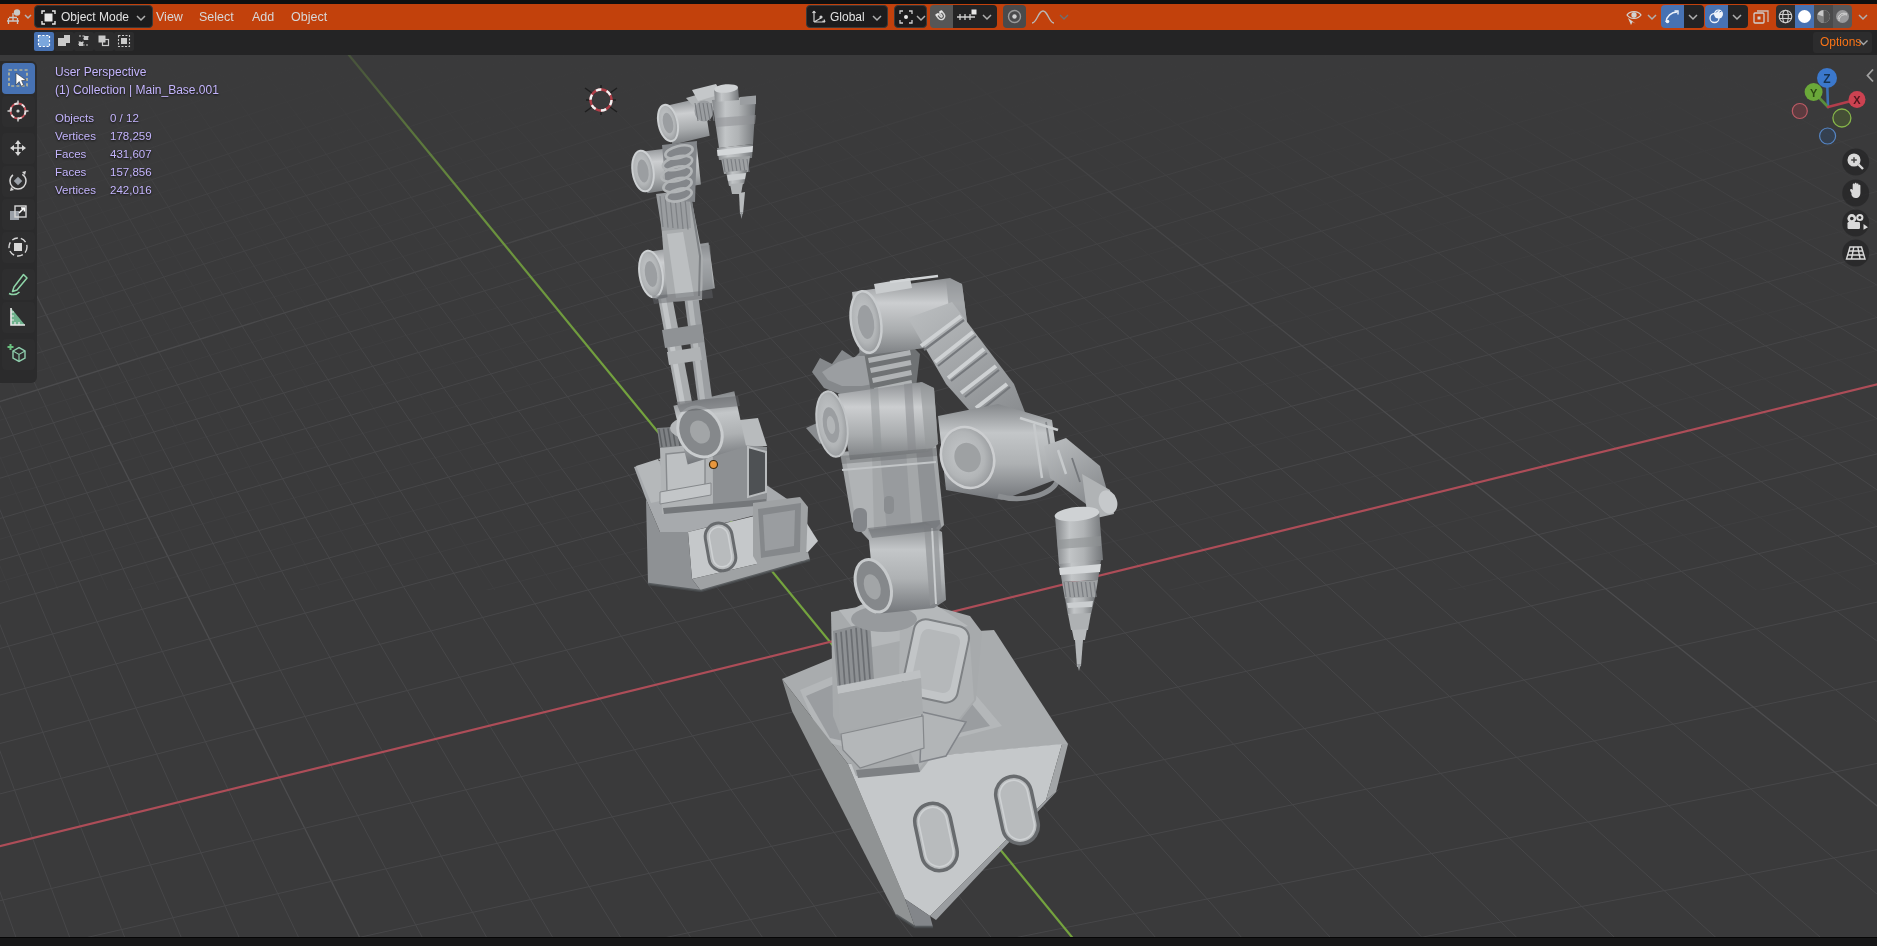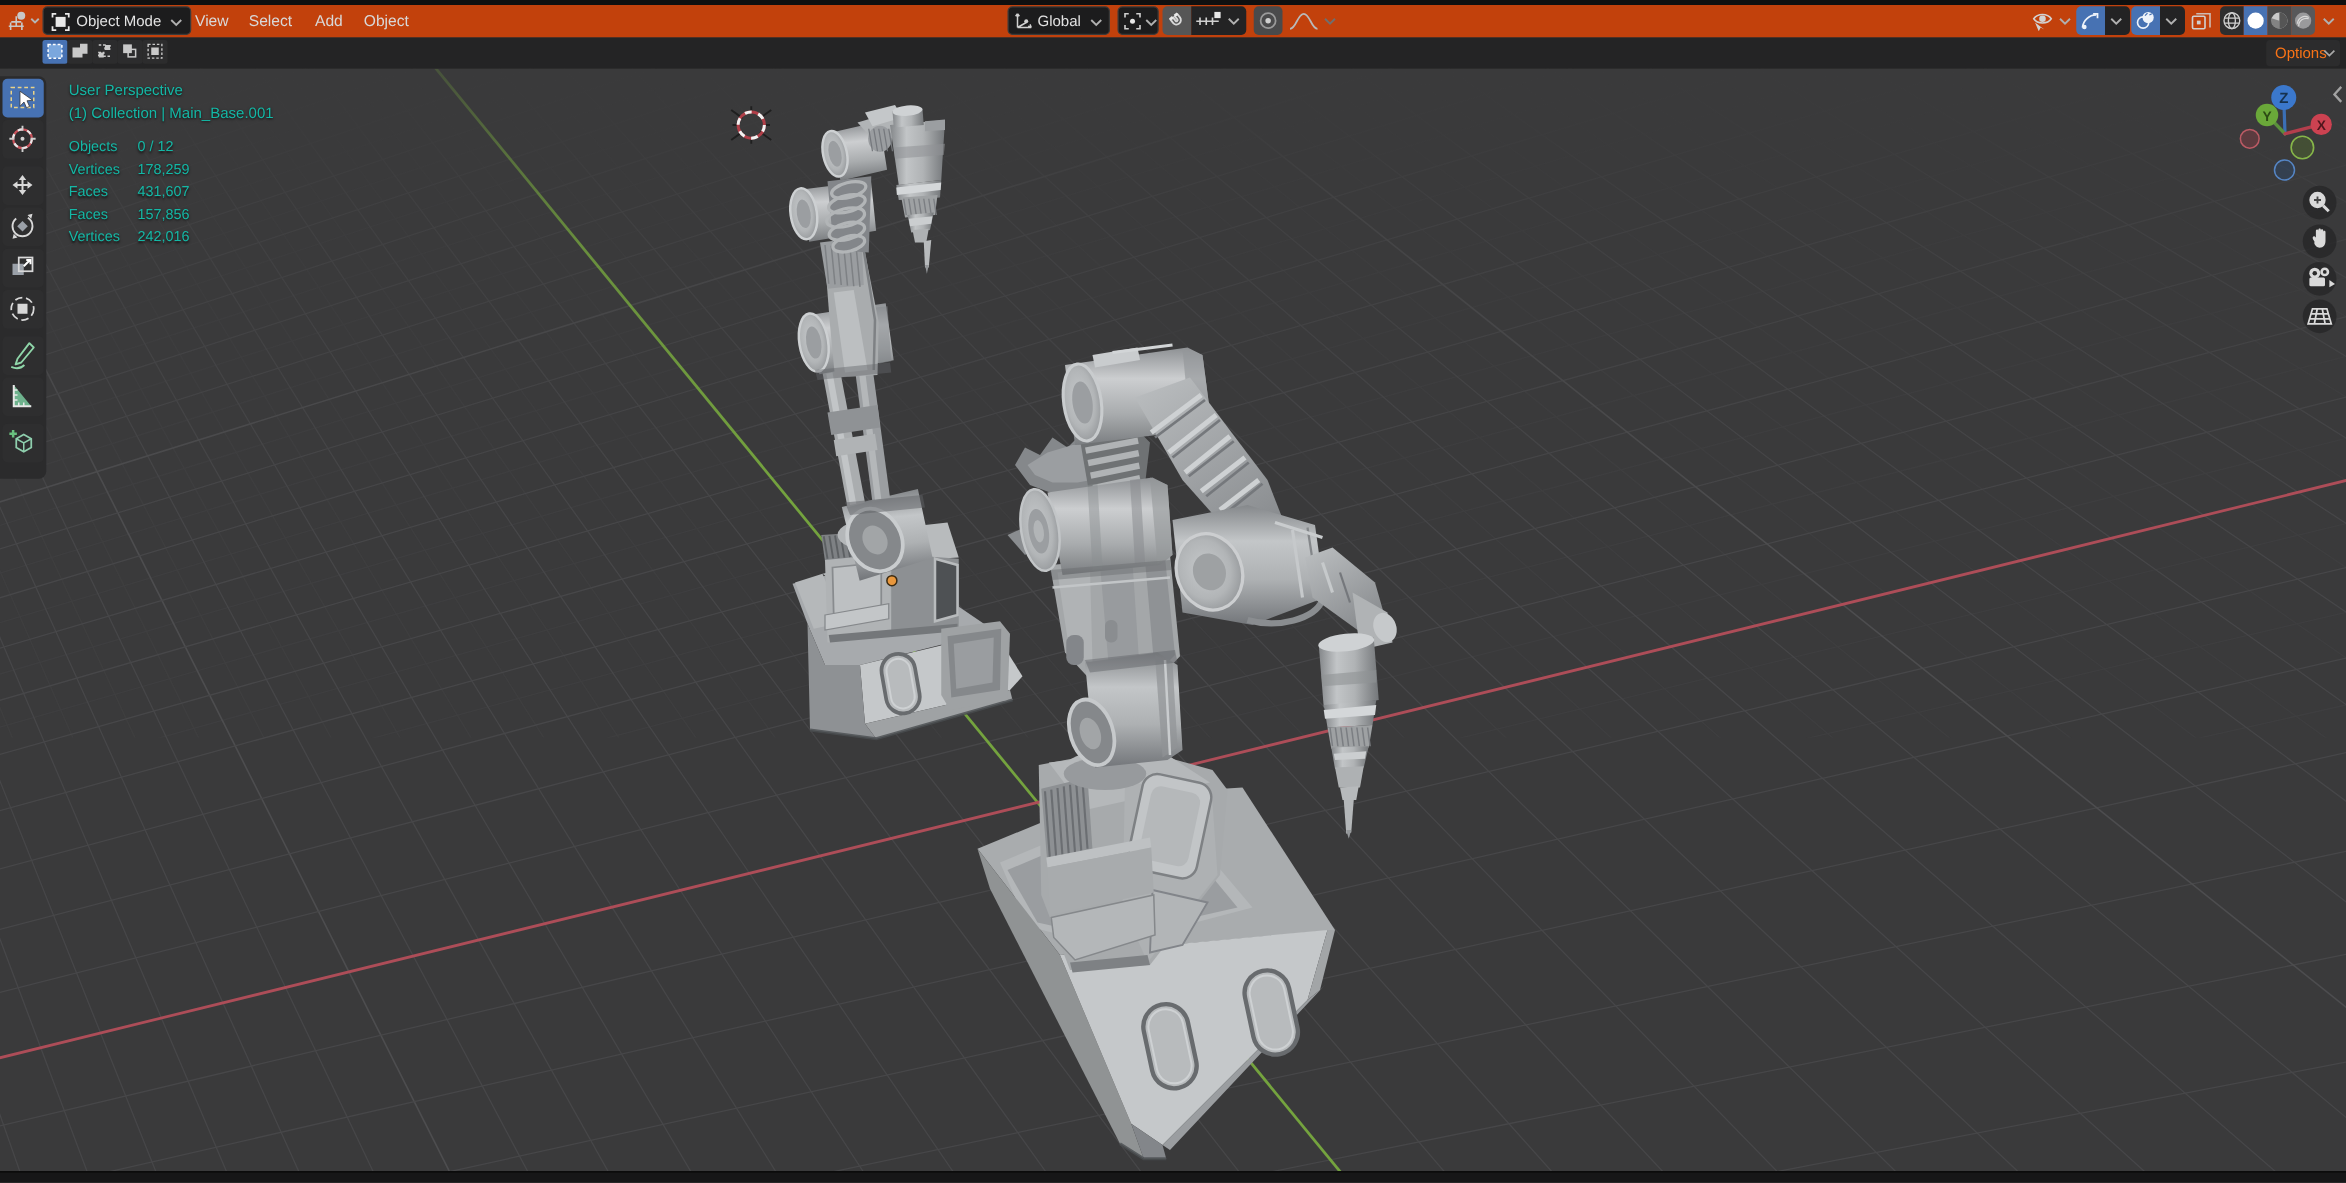--- a/index.html
+++ b/index.html
@@ -4,21 +4,21 @@
 *{margin:0;padding:0;box-sizing:border-box}
 html,body{width:1877px;height:946px;overflow:hidden;background:#3a3a3b;font-family:"Liberation Sans",sans-serif;}
 .abs{position:absolute}
 #topstrip{position:absolute;left:0;top:0;width:1877px;height:4px;background:#101010}
 #header{position:absolute;left:0;top:4px;width:1877px;height:26px;background:#c2410c}
 #toolrow{position:absolute;left:0;top:30px;width:1877px;height:25px;background:#242425}
 #viewport{position:absolute;left:0;top:55px;width:1877px;height:882px;background:#3a3a3b;overflow:hidden}
 #botstrip{position:absolute;left:0;top:937px;width:1877px;height:9px;background:#161617;border-top:1px solid #060606}
 .menu{color:#d8d8d8;font-size:12.5px;line-height:26px;position:absolute;top:0}
 .pill{position:absolute;background:#1c1c1d;border:1px solid #3a3a3a;border-radius:4px;color:#e2e2e2;font-size:12px}
-.hud{color:#14b8a6;font-size:11.5px;position:absolute;text-shadow:0 1px 2px rgba(0,0,0,.8)}
+.hud{color:#c4b5fd;font-size:11.5px;position:absolute;text-shadow:0 1px 2px rgba(0,0,0,.8)}
 </style></head>
 <body>
 <div id="topstrip"></div>
 <div id="header">
     <svg class="abs" style="left:4px;top:3px" width="28" height="20" viewBox="0 0 28 20">
 <g stroke="#c8c8c8" stroke-width="1.3" fill="none">
 <path d="M3 14 L15 14 M5 10.5 L13 10.5 M9 14 L9 6 M4.5 17 L4.5 11 M13.5 17 L13.5 11"></path>
 <circle cx="13" cy="5.5" r="3.2" fill="#c8c8c8" stroke="none"></circle>
 </g>
 <path d="M21 8 l3 3 l3 -3" stroke="#b5b5b5" stroke-width="1.5" fill="none"></path>

